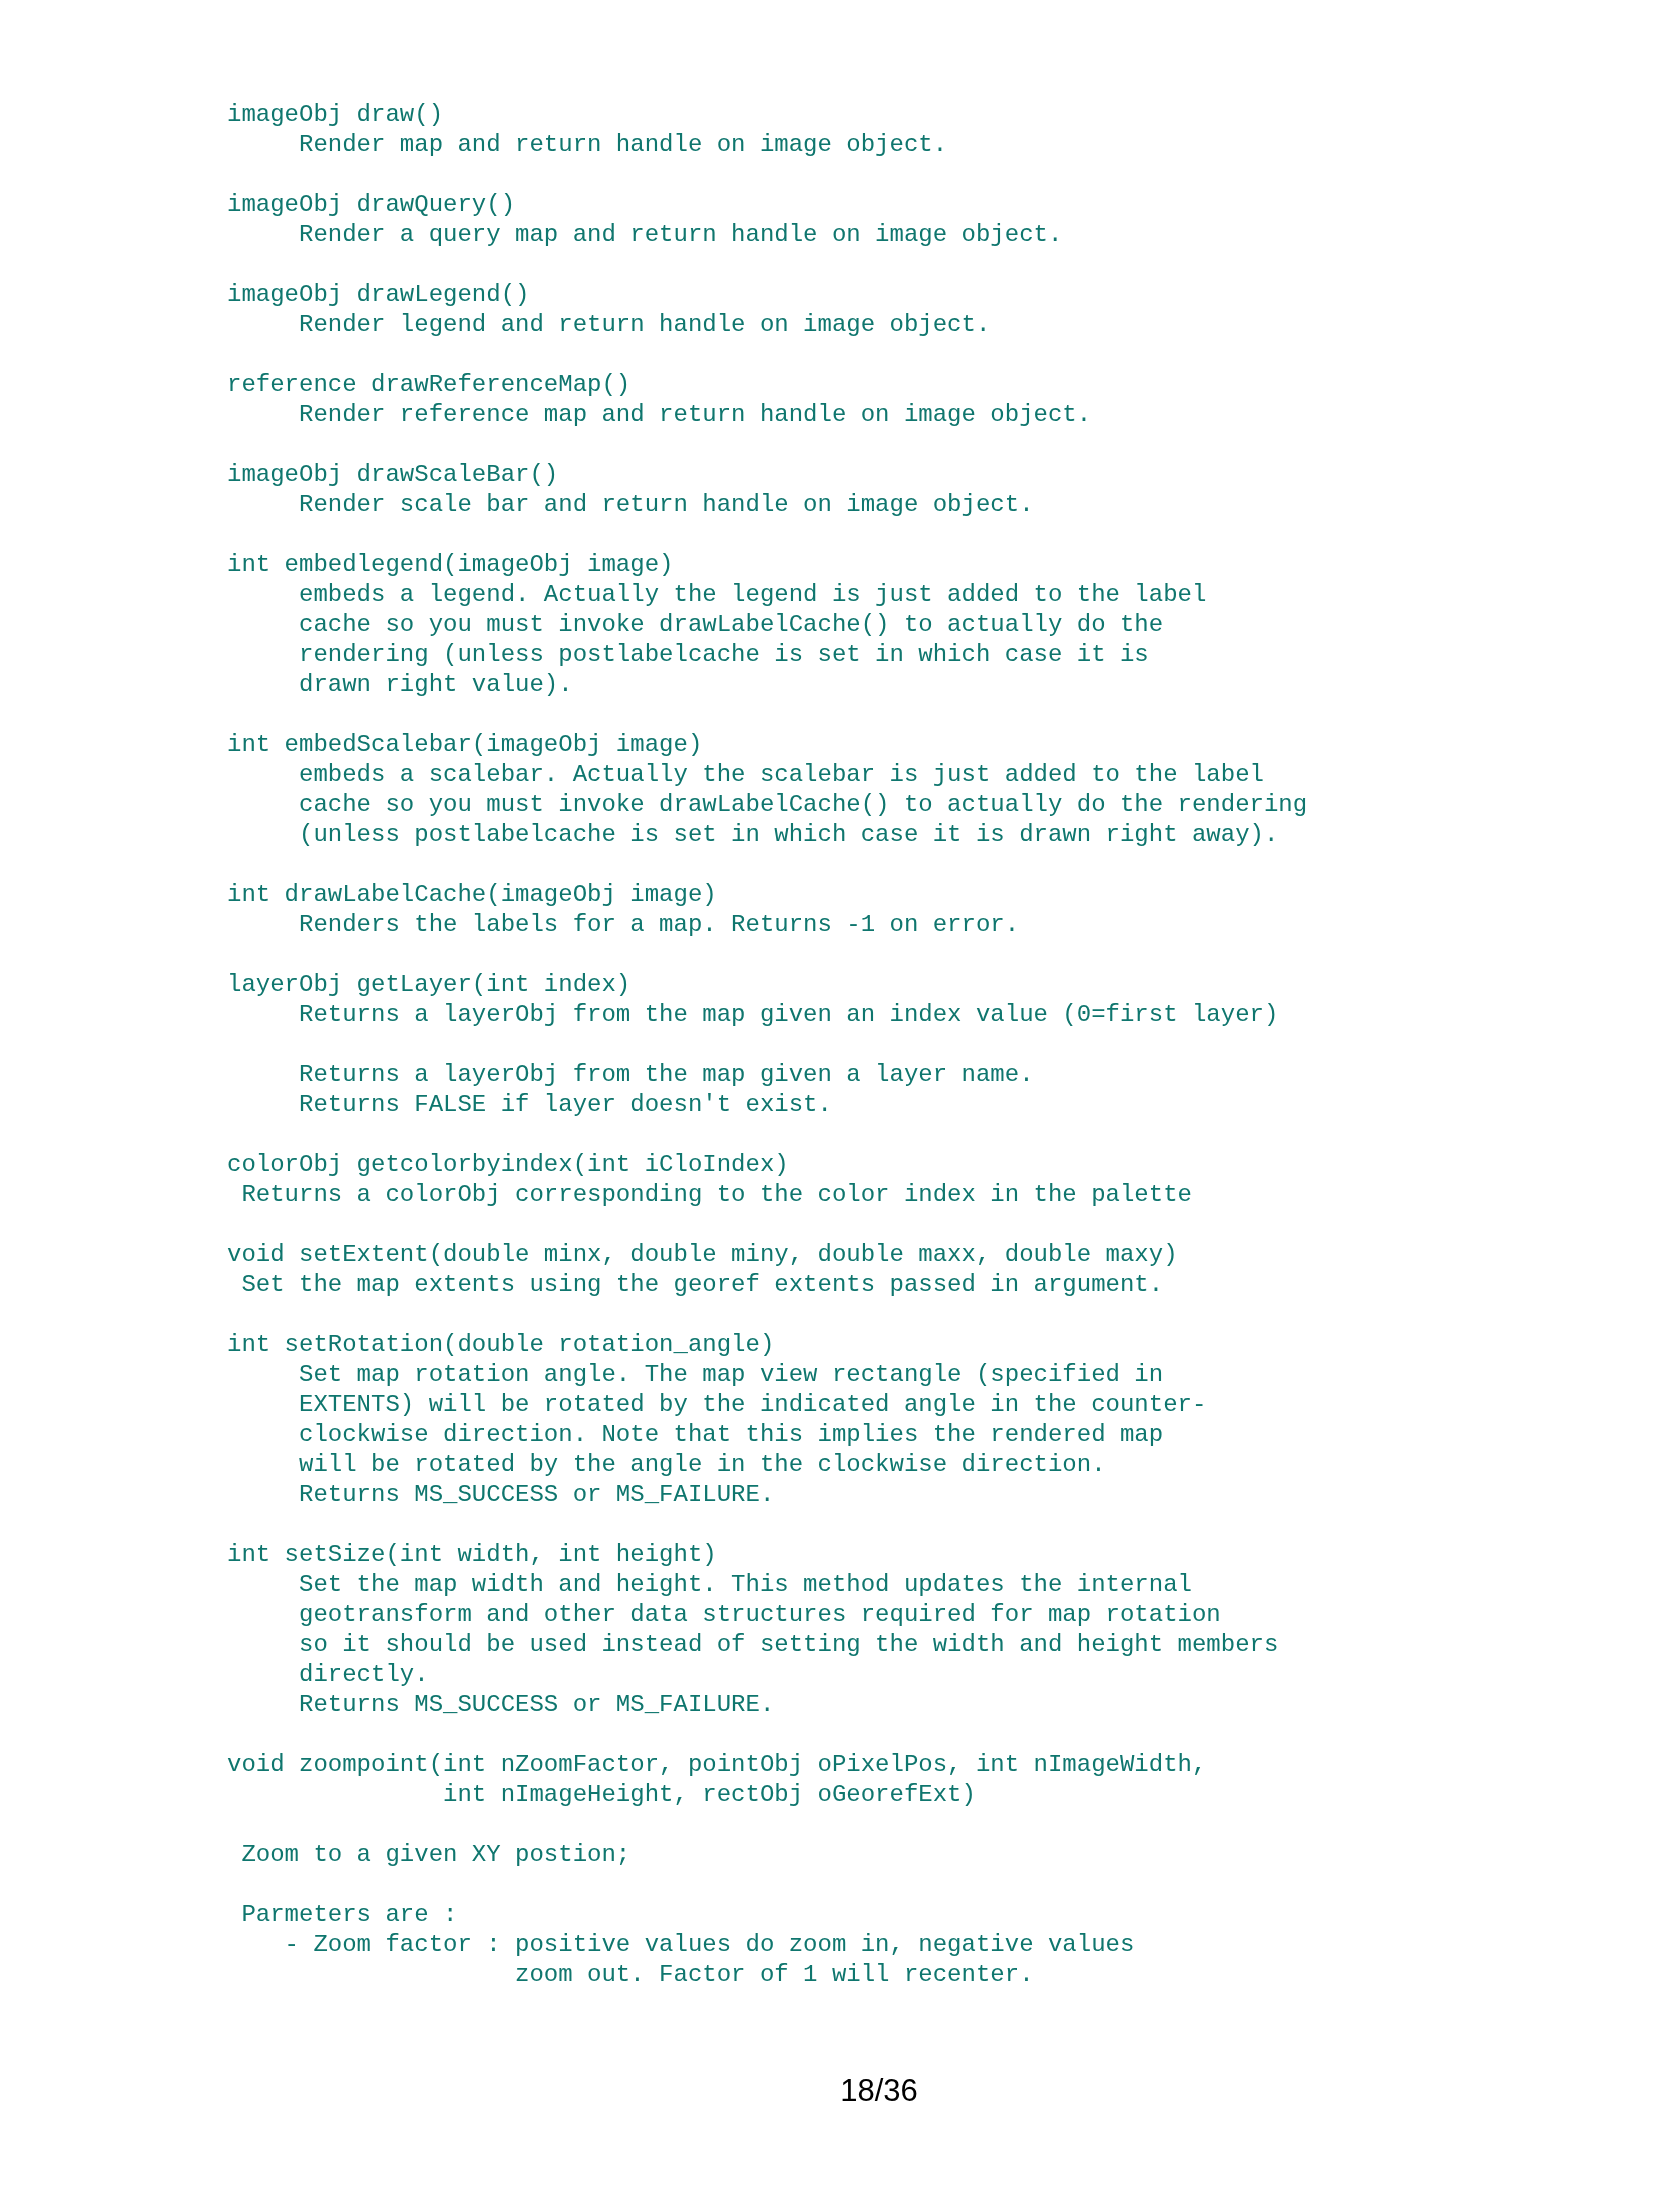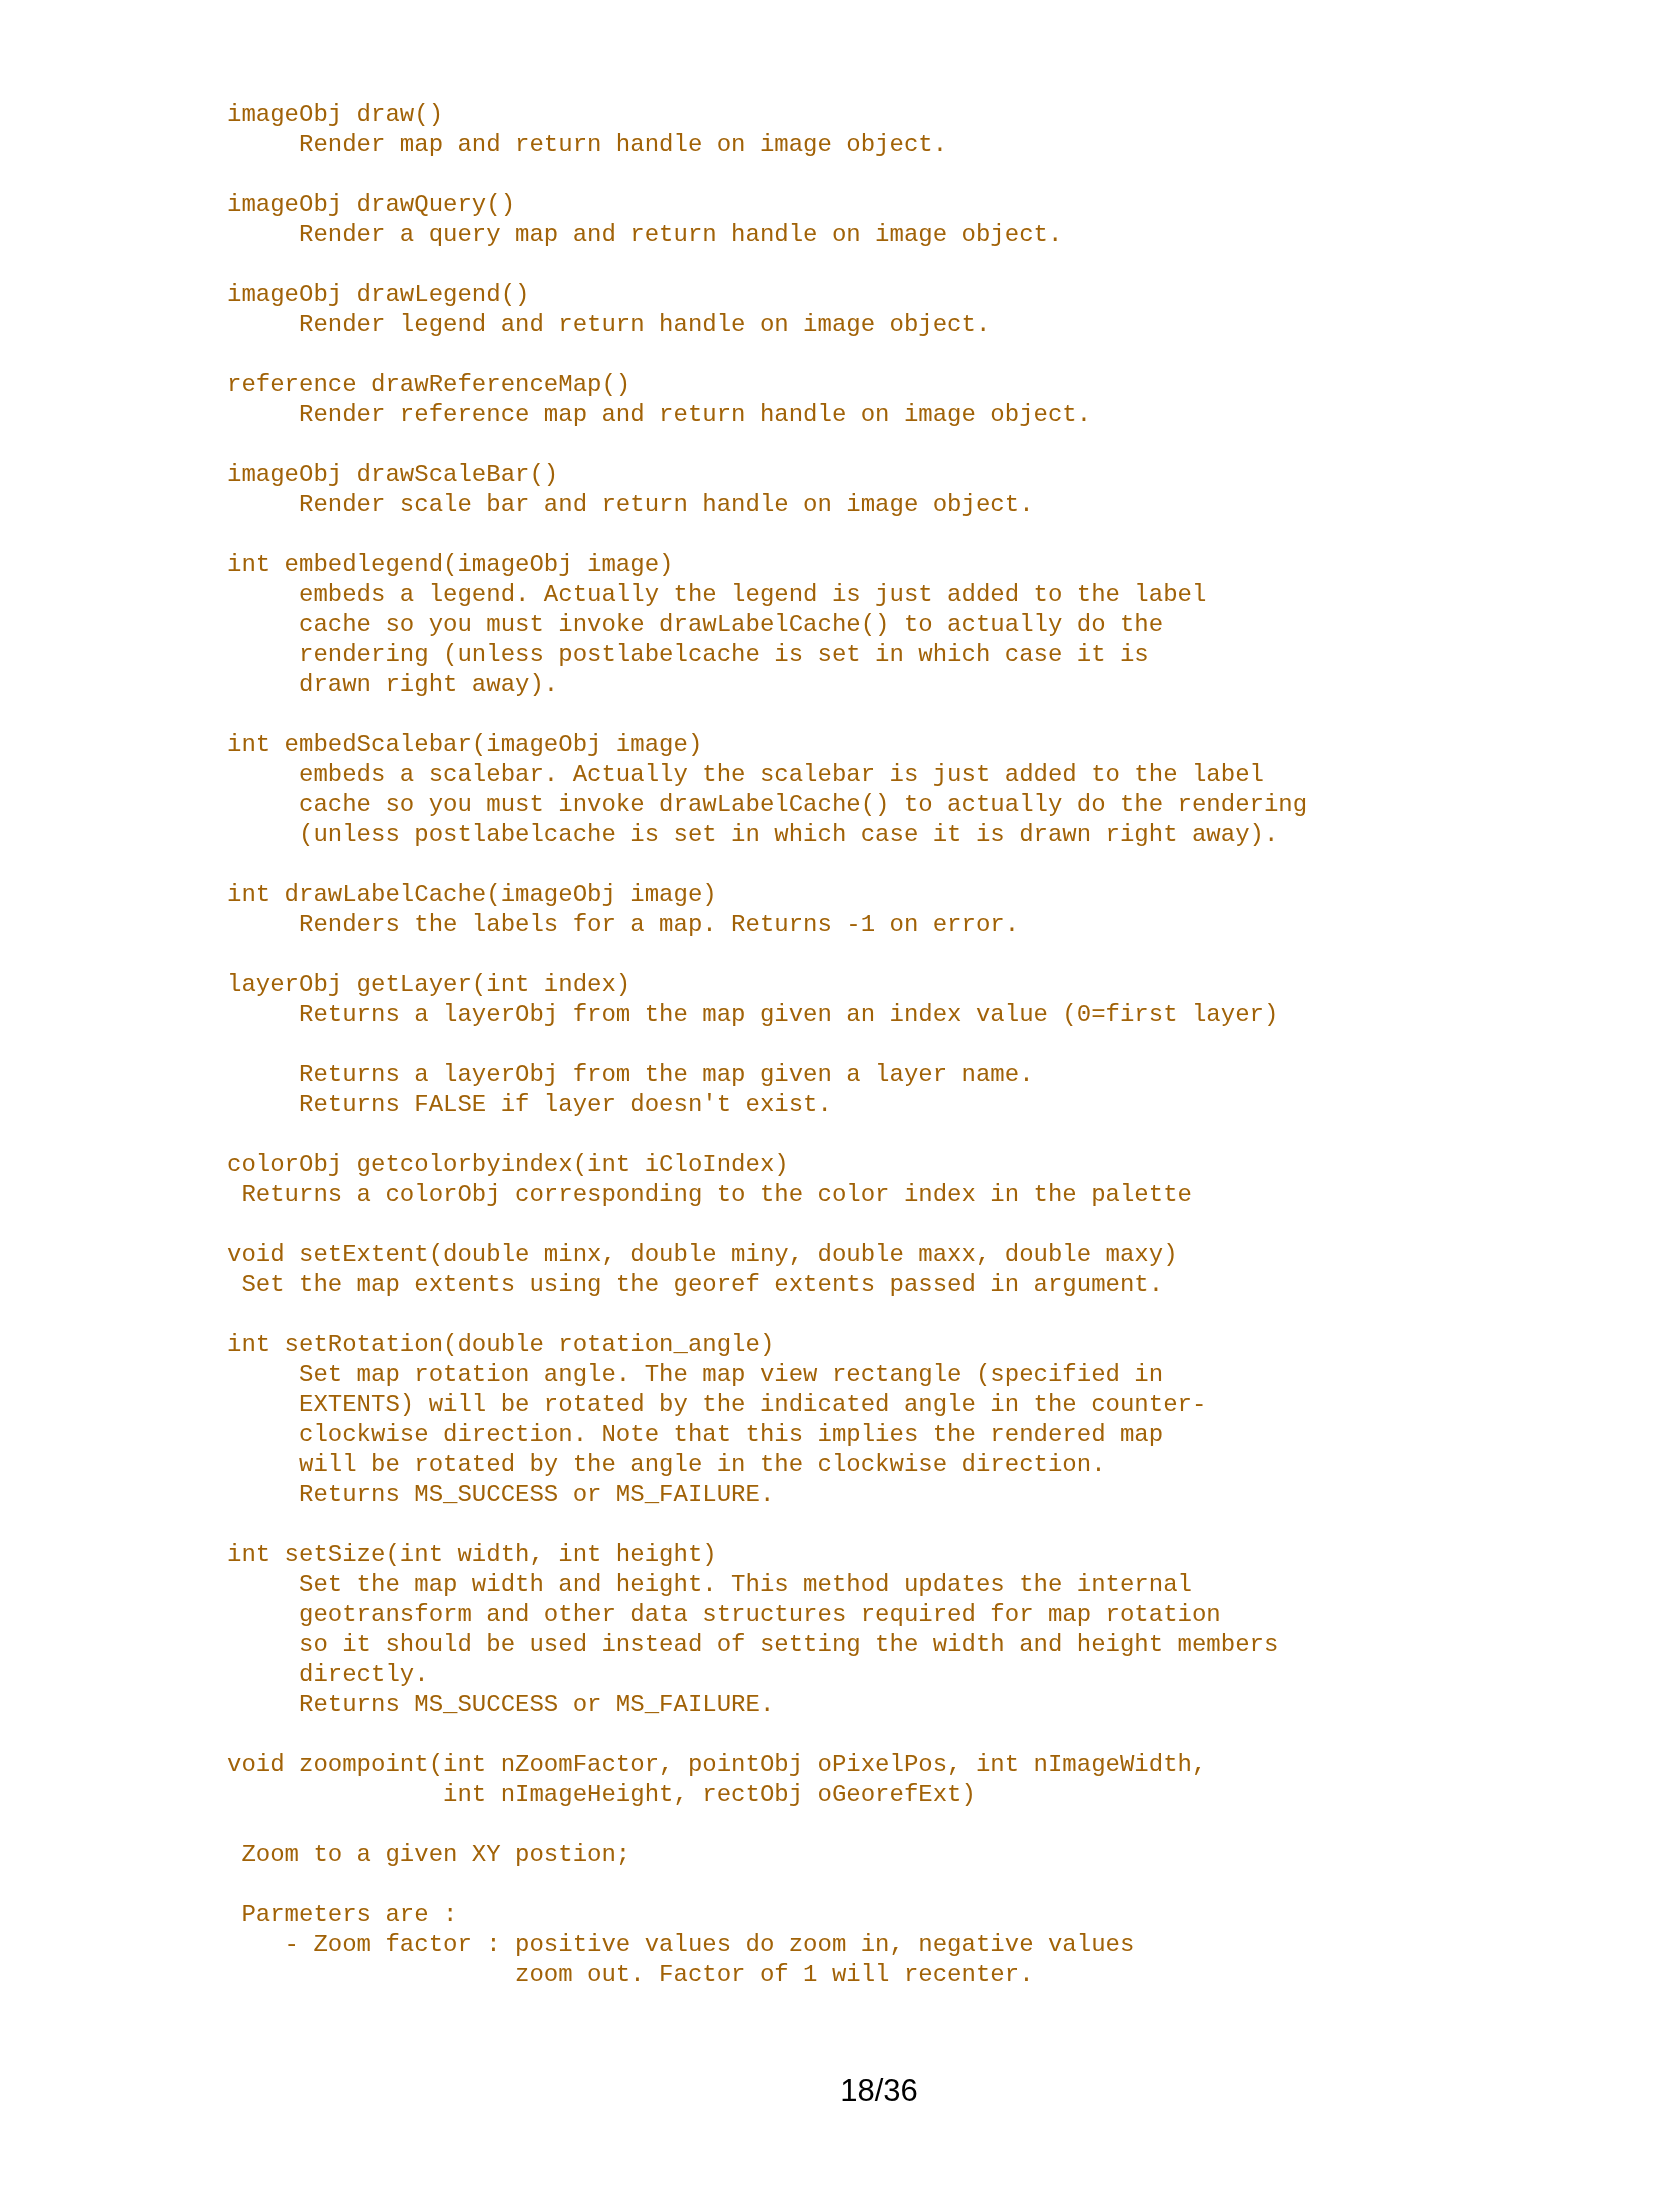--- a/index.html
+++ b/index.html
@@ -21,21 +21,21 @@
     height: 2205px;
     background: #ffffff;
   }
   .doc-text {
     position: absolute;
     left: 227px;
     top: 100px;
     font-family: "Liberation Mono", "DejaVu Sans Mono", monospace;
     font-size: 24px;
     line-height: 30px;
-    color: #a16207;
+    color: #0f766e;
     letter-spacing: 0;
   }
   .text-line {
     white-space: pre;
     min-height: 30px;
   }
   .page-number {
     position: absolute;
     left: 879px;
     top: 2073px;
@@ -63,21 +63,21 @@
       <div class="text-line">reference drawReferenceMap()</div>
       <div class="text-line">     Render reference map and return handle on image object.</div>
       <div class="text-line"></div>
       <div class="text-line">imageObj drawScaleBar()</div>
       <div class="text-line">     Render scale bar and return handle on image object.</div>
       <div class="text-line"></div>
       <div class="text-line">int embedlegend(imageObj image)</div>
       <div class="text-line">     embeds a legend. Actually the legend is just added to the label</div>
       <div class="text-line">     cache so you must invoke drawLabelCache() to actually do the</div>
       <div class="text-line">     rendering (unless postlabelcache is set in which case it is</div>
-      <div class="text-line">     drawn right away).</div>
+      <div class="text-line">     drawn right value).</div>
       <div class="text-line"></div>
       <div class="text-line">int embedScalebar(imageObj image)</div>
       <div class="text-line">     embeds a scalebar. Actually the scalebar is just added to the label</div>
       <div class="text-line">     cache so you must invoke drawLabelCache() to actually do the rendering</div>
       <div class="text-line">     (unless postlabelcache is set in which case it is drawn right away).</div>
       <div class="text-line"></div>
       <div class="text-line">int drawLabelCache(imageObj image)</div>
       <div class="text-line">     Renders the labels for a map. Returns -1 on error.</div>
       <div class="text-line"></div>
       <div class="text-line">layerObj getLayer(int index)</div>

